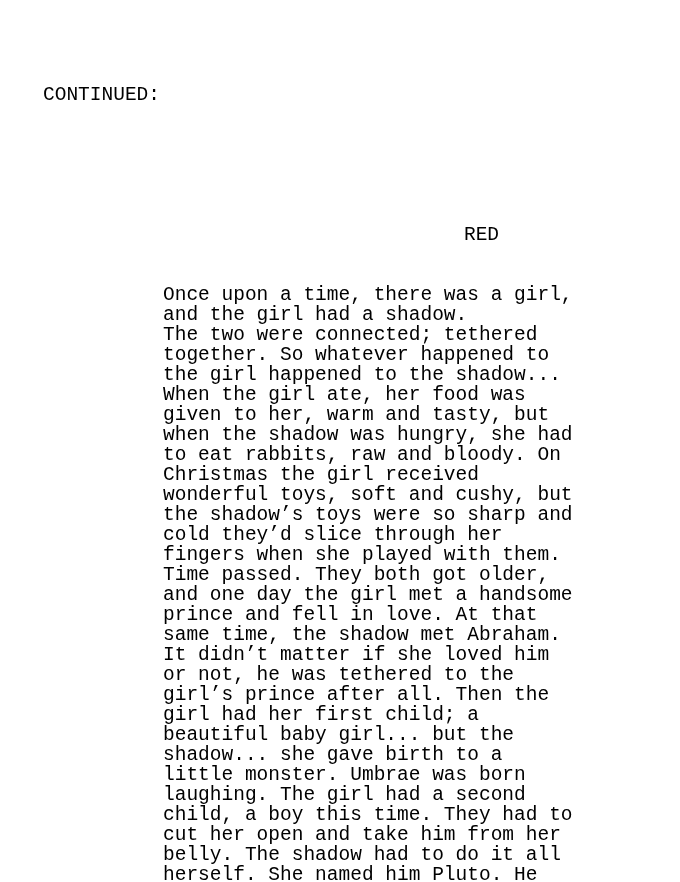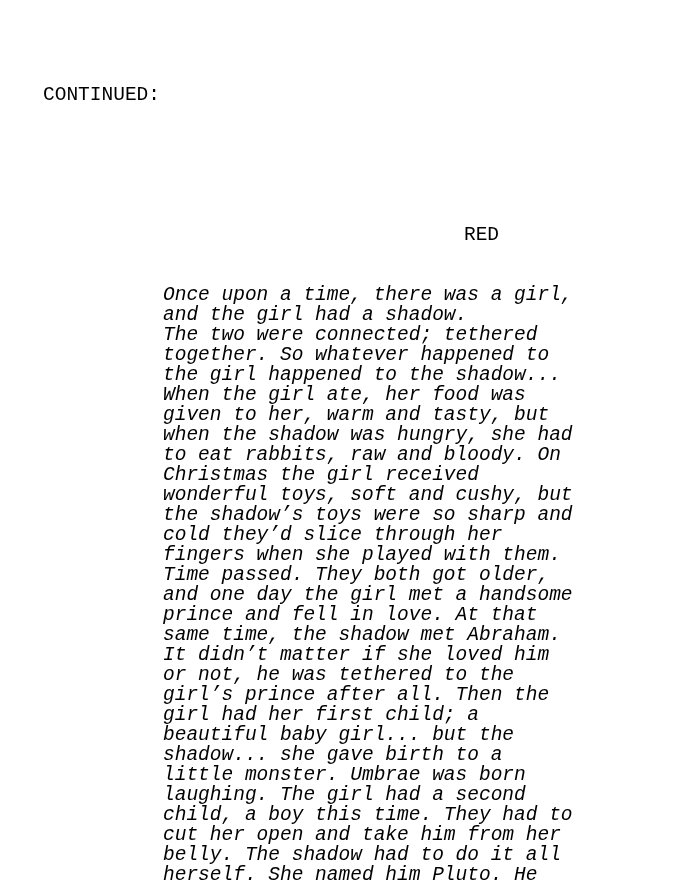--- a/index.html
+++ b/index.html
@@ -17,21 +17,21 @@
   }
   .page-content {
     position: absolute;
     top: 25px;
     left: 0;
     right: 0;
   }
   .slugline { padding-left: 43px; }
   .dialogue-block { margin-top: 20px; }
   .character-name { padding-left: 283px; text-align: center; }
-  .dialogue-lines > div { padding-left: 163px; font-style: italic; }
+  .dialogue-lines > div { padding-left: 163px; }
 </style>
 </head>
 <body>
 
 <div class="page">
   <div class="page-content">
 
     <div class="slugline">CONTINUED:</div>
 
     <section class="dialogue-block">

